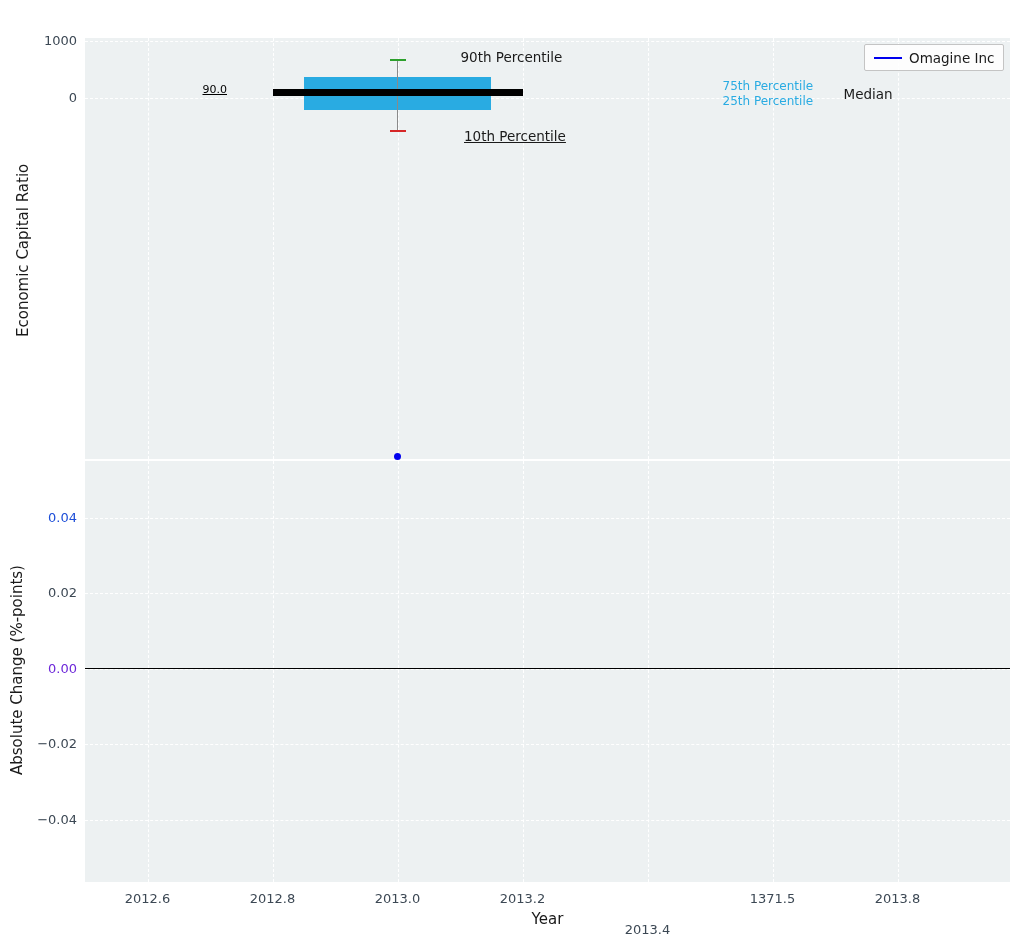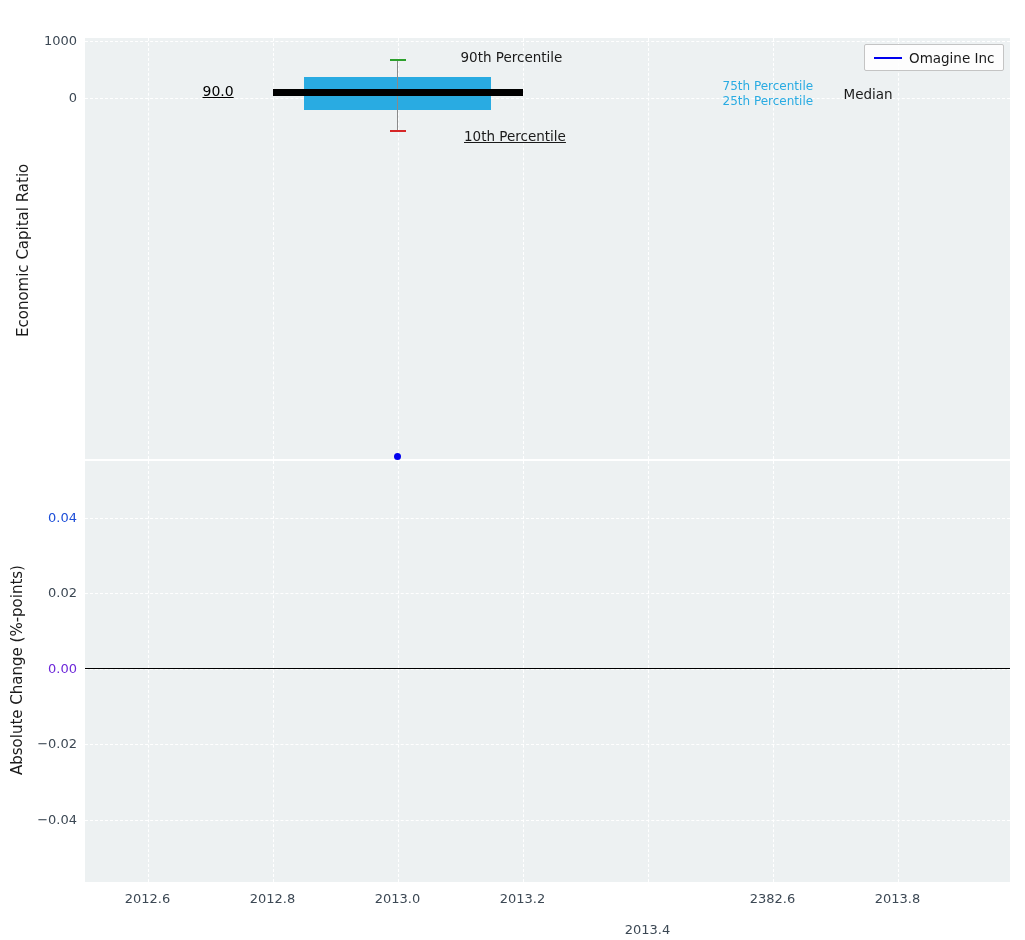--- a/index.html
+++ b/index.html
@@ -17,39 +17,40 @@
   #ylabel-top { left:14px; top:337px; }
   #ylabel-bottom { left:8px; top:775px; }
   .xlabel {
     position:absolute; left:85px; top:910px; width:925px; text-align:center;
     font-size:15px; color:#1a1a1a; z-index:5;
   }
 
   .anno { position:absolute; white-space:nowrap; z-index:4; }
   .anno.big { font-size:13.5px; color:#1a1a1a; }
   .anno.small { font-size:12px; }
-  .anno.tiny { font-size:14px; color:#000000;text-decoration:underline; }
+  .anno.tiny { font-size:11px; color:#000000;text-decoration:underline; }
 
   #legend {
     position:absolute; left:864px; top:44px; height:25px; z-index:6;
     display:flex; align-items:center; gap:7px; padding:0 9px;
     background:rgba(255,255,255,0.85); border:1px solid #c4c4c4; border-radius:2px;
   }
   #legend .legend-line { display:inline-block; width:28px; height:2px; }
   #legend .legend-label { font-size:13.5px; color:#1a1a1a; }
 
   .tick { position:absolute; font-size:13px; z-index:3; line-height:16px; }
 </style>
 </head>
 <body>
 
 <div id="fig">
 
   <div id="ylabel-top" class="ylabel">Economic Capital Ratio</div>
   <div id="ylabel-bottom" class="ylabel">Absolute Change (%-points)</div>
+  <div class="xlabel">Year</div>
 
   <div id="a-p90" class="anno big" style="left: 460.5px; top: 49px;">90th Percentile</div>
   <div id="a-p10" class="anno big" style="left: 464px; top: 128.365px; text-decoration: underline;">10th Percentile</div>
   <div id="a-p75" class="anno small" style="left: 722.5px; top: 78.9497px; color: rgb(41, 171, 226);">75th Percentile</div>
   <div id="a-p25" class="anno small" style="left: 722.5px; top: 94.1714px; color: rgb(41, 171, 226);">25th Percentile</div>
   <div id="a-median" class="anno big" style="left: 843.5px; top: 85.9878px;">Median</div>
   <div id="a-medval" class="anno tiny" style="left: 202.5px; top: 82.9878px;">90.0</div>
 
   <div id="legend">
     <span class="legend-line" style="background: rgb(0, 0, 238);"></span>
@@ -67,21 +68,21 @@
     <div style="position: absolute; z-index: 1; left: 397.5px; top: 461px; width: 0px; height: 421px; border-left: 1px dashed rgb(255, 255, 255);"></div>
     <div class="tick" style="position: absolute; z-index: 3; left: 362.5px; top: 891px; width: 70px; text-align: center; color: rgb(60, 72, 84);">2013.0</div>
     <div style="position: absolute; z-index: 1; left: 522.5px; top: 38px; width: 0px; height: 421px; border-left: 1px dashed rgb(255, 255, 255);"></div>
     <div style="position: absolute; z-index: 1; left: 522.5px; top: 461px; width: 0px; height: 421px; border-left: 1px dashed rgb(255, 255, 255);"></div>
     <div class="tick" style="position: absolute; z-index: 3; left: 487.5px; top: 891px; width: 70px; text-align: center; color: rgb(60, 72, 84);">2013.2</div>
     <div style="position: absolute; z-index: 1; left: 647.5px; top: 38px; width: 0px; height: 421px; border-left: 1px dashed rgb(255, 255, 255);"></div>
     <div style="position: absolute; z-index: 1; left: 647.5px; top: 461px; width: 0px; height: 421px; border-left: 1px dashed rgb(255, 255, 255);"></div>
     <div class="tick" style="position: absolute; z-index: 3; left: 612.5px; top: 891px; width: 70px; text-align: center; color: rgb(60, 72, 84); margin-top: 31px;">2013.4</div>
     <div style="position: absolute; z-index: 1; left: 772.5px; top: 38px; width: 0px; height: 421px; border-left: 1px dashed rgb(255, 255, 255);"></div>
     <div style="position: absolute; z-index: 1; left: 772.5px; top: 461px; width: 0px; height: 421px; border-left: 1px dashed rgb(255, 255, 255);"></div>
-    <div class="tick" style="position: absolute; z-index: 3; left: 737.5px; top: 891px; width: 70px; text-align: center; color: rgb(60, 72, 84);">2382.6</div>
+    <div class="tick" style="position: absolute; z-index: 3; left: 737.5px; top: 891px; width: 70px; text-align: center; color: rgb(60, 72, 84);">1371.5</div>
     <div style="position: absolute; z-index: 1; left: 897.5px; top: 38px; width: 0px; height: 421px; border-left: 1px dashed rgb(255, 255, 255);"></div>
     <div style="position: absolute; z-index: 1; left: 897.5px; top: 461px; width: 0px; height: 421px; border-left: 1px dashed rgb(255, 255, 255);"></div>
     <div class="tick" style="position: absolute; z-index: 3; left: 862.5px; top: 891px; width: 70px; text-align: center; color: rgb(60, 72, 84);">2013.8</div>
     <div style="position: absolute; z-index: 1; left: 85px; top: 40.8639px; width: 925px; height: 0px; border-top: 1px dashed rgb(255, 255, 255);"></div>
     <div class="tick" style="position: absolute; z-index: 3; left: 19px; top: 32.8639px; width: 58px; text-align: right; color: rgb(60, 72, 84);">1000</div>
     <div style="position: absolute; z-index: 1; left: 85px; top: 98.1429px; width: 925px; height: 0px; border-top: 1px dashed rgb(255, 255, 255);"></div>
     <div class="tick" style="position: absolute; z-index: 3; left: 19px; top: 90.1429px; width: 58px; text-align: right; color: rgb(60, 72, 84);">0</div>
     <div style="position: absolute; z-index: 1; left: 85px; top: 517.637px; width: 925px; height: 0px; border-top: 1px dashed rgb(255, 255, 255);"></div>
     <div class="tick" style="position: absolute; z-index: 3; left: 19px; top: 509.637px; width: 58px; text-align: right; color: #1d4ed8;">0.04</div>
     <div style="position: absolute; z-index: 1; left: 85px; top: 593.152px; width: 925px; height: 0px; border-top: 1px dashed rgb(255, 255, 255);"></div>

